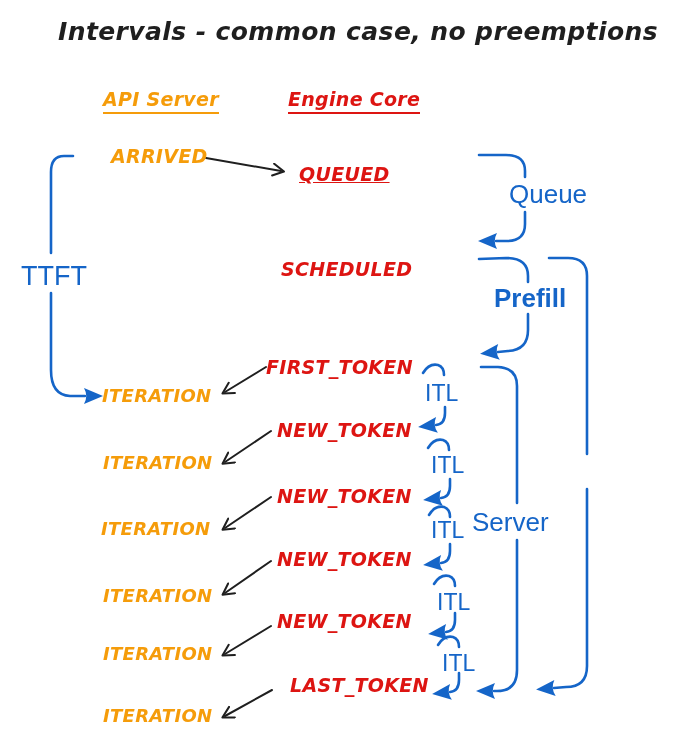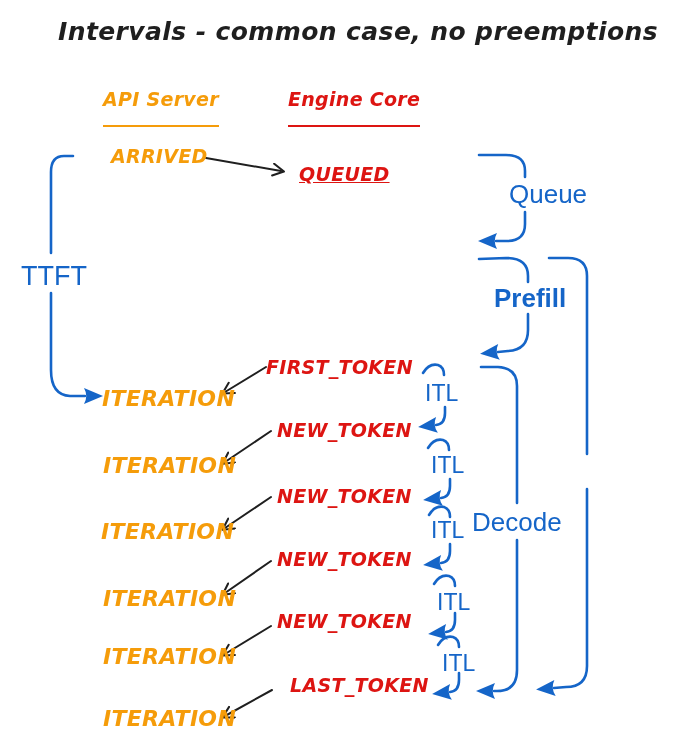--- a/index.html
+++ b/index.html
@@ -16,22 +16,22 @@
   #wires{position:absolute;left:0;top:0;}
   .b{stroke:var(--c-blue);stroke-width:2.6;fill:none;stroke-linecap:round;stroke-linejoin:round;}
   .k{stroke:var(--c-ink);stroke-width:2;fill:none;stroke-linecap:round;stroke-linejoin:round;}
   #mB path{fill:var(--c-blue);stroke:none;}
   #mK path{fill:none;stroke:var(--c-ink);stroke-width:2;stroke-linecap:round;stroke-linejoin:round;}
   .txt{position:absolute;white-space:nowrap;line-height:1.15;}
   .hw{font-style:italic;font-weight:600;letter-spacing:.3px;}
   .org{color:var(--c-orange);}
   .red{color:var(--c-red);}
   .ev{font-size:19px;}
-  .it{font-size:22px;}
-  .hdr{font-size:19px;border-bottom:2px solid currentColor;padding-bottom:14px;}
+  .it{font-size:18px;}
+  .hdr{font-size:19px;border-bottom:2px solid currentColor;padding-bottom:1px;}
   .lbl{font-family:"Liberation Sans","DejaVu Sans",sans-serif;font-weight:400;font-size:26px;color:var(--c-blue);}
   .itl{font-size:23px;}
   .title{
     left:58px;top:18px;width:512px;text-align:center;
     color:var(--c-ink);font-size:25px;font-weight:700;font-style:italic;letter-spacing:.4px;
   }
 </style>
 </head>
 <body>
 
@@ -109,30 +109,31 @@
 
   <div class="txt hw red hdr" style="left:288px;top:89px;">Engine Core</div>
   <div class="txt hw org it" style="left:102px;top:386px;">ITERATION</div>
   <div class="txt hw org it" style="left:103px;top:453px;">ITERATION</div>
   <div class="txt hw org it" style="left:101px;top:519px;">ITERATION</div>
   <div class="txt hw org it" style="left:103px;top:586px;">ITERATION</div>
   <div class="txt hw org it" style="left:103px;top:644px;">ITERATION</div>
   <div class="txt hw org it" style="left:103px;top:706px;">ITERATION</div>
 
   <div class="txt hw red ev" style="left:299px;top:164px;text-decoration:underline;">QUEUED</div>
+  <div class="txt hw red ev" style="left:281px;top:259px;">SCHEDULED</div>
   <div class="txt hw red ev" style="left:266px;top:357px;">FIRST_TOKEN</div>
   <div class="txt hw red ev" style="left:277px;top:420px;">NEW_TOKEN</div>
   <div class="txt hw red ev" style="left:277px;top:486px;">NEW_TOKEN</div>
   <div class="txt hw red ev" style="left:277px;top:549px;">NEW_TOKEN</div>
   <div class="txt hw red ev" style="left:277px;top:611px;">NEW_TOKEN</div>
   <div class="txt hw red ev" style="left:278px;top:675px;margin-left:12px;">LAST_TOKEN</div>
 
   <div class="txt lbl" style="left:21px;top:261px;font-size:27px;">TTFT</div>
   <div class="txt lbl" style="left:509px;top:180px;text-align:right;">Queue</div>
   <div class="txt lbl" style="left:494px;top:284px;font-weight:bold;">Prefill</div>
-  <div class="txt lbl" style="left:472px;top:508px;">Decode</div>
+  <div class="txt lbl" style="left:472px;top:508px;">Server</div>
   <div class="txt lbl itl" style="left:425px;top:380px;">ITL</div>
   <div class="txt lbl itl" style="left:431px;top:452px;">ITL</div>
   <div class="txt lbl itl" style="left:431px;top:517px;">ITL</div>
   <div class="txt lbl itl" style="left:437px;top:589px;">ITL</div>
   <div class="txt lbl itl" style="left:442px;top:650px;">ITL</div>
 
 </div>
 
 </body></html>

